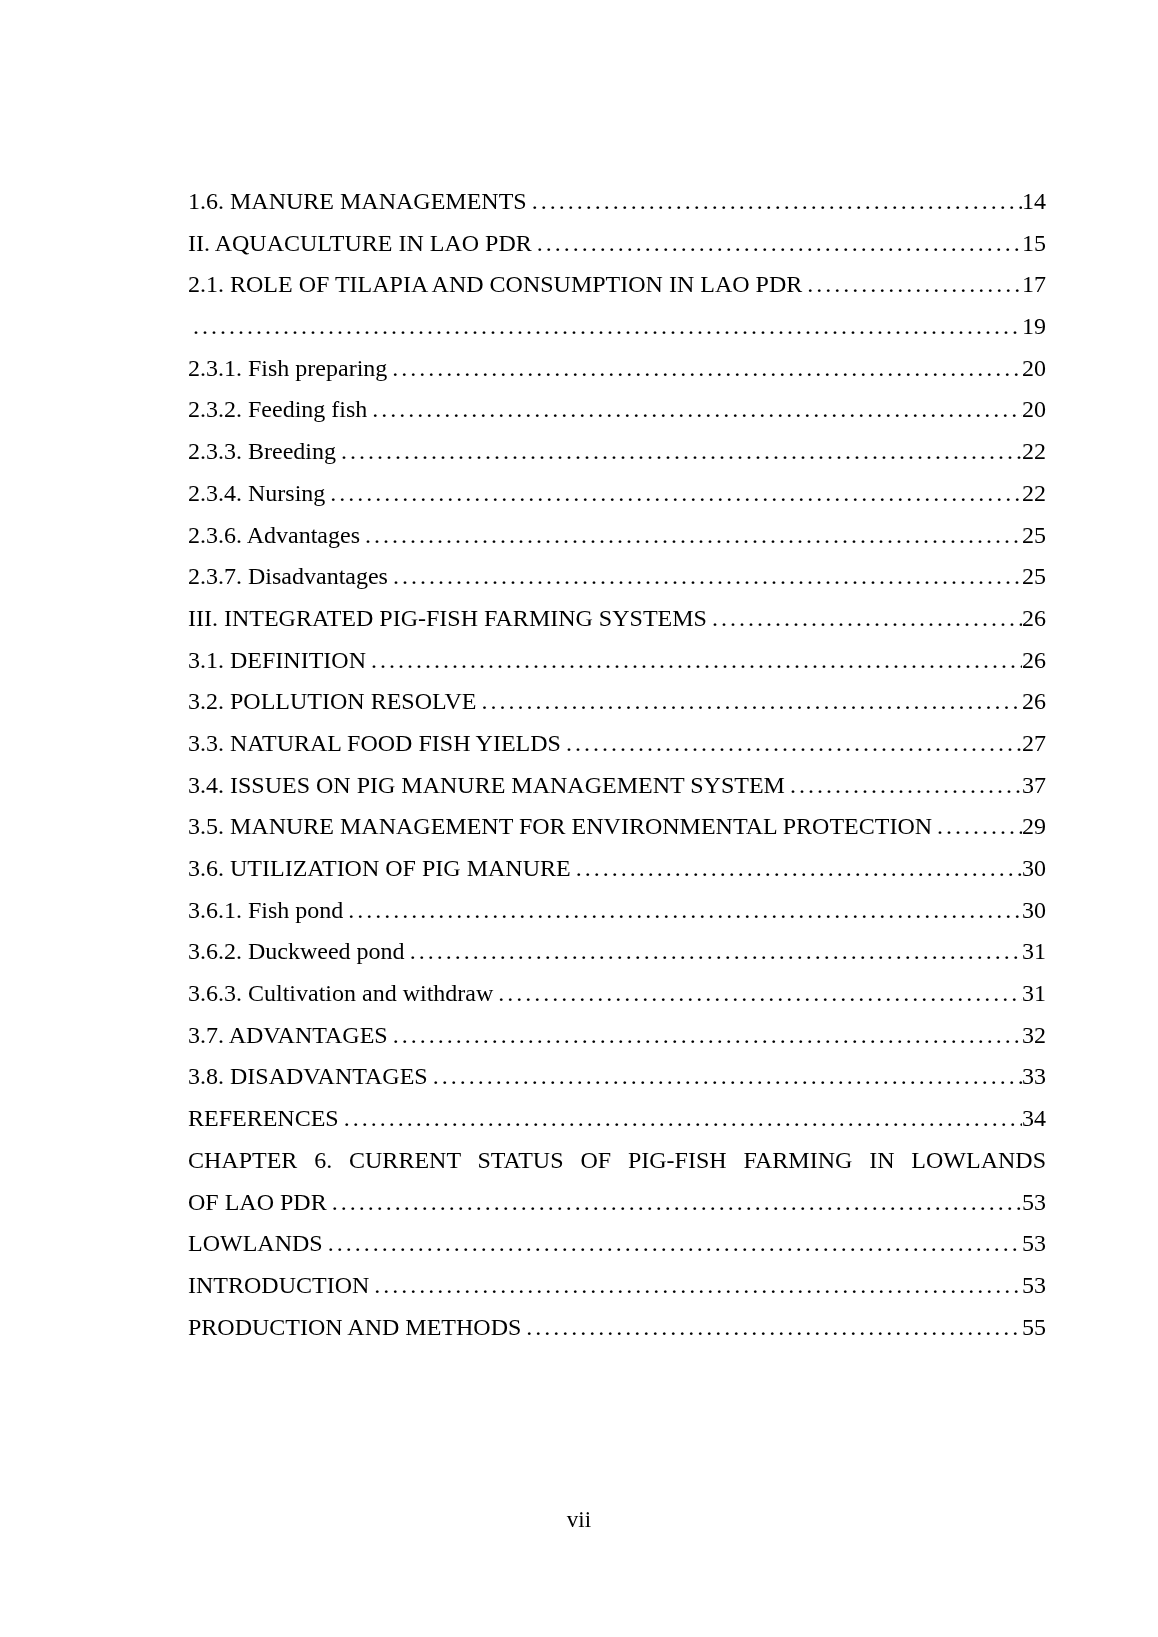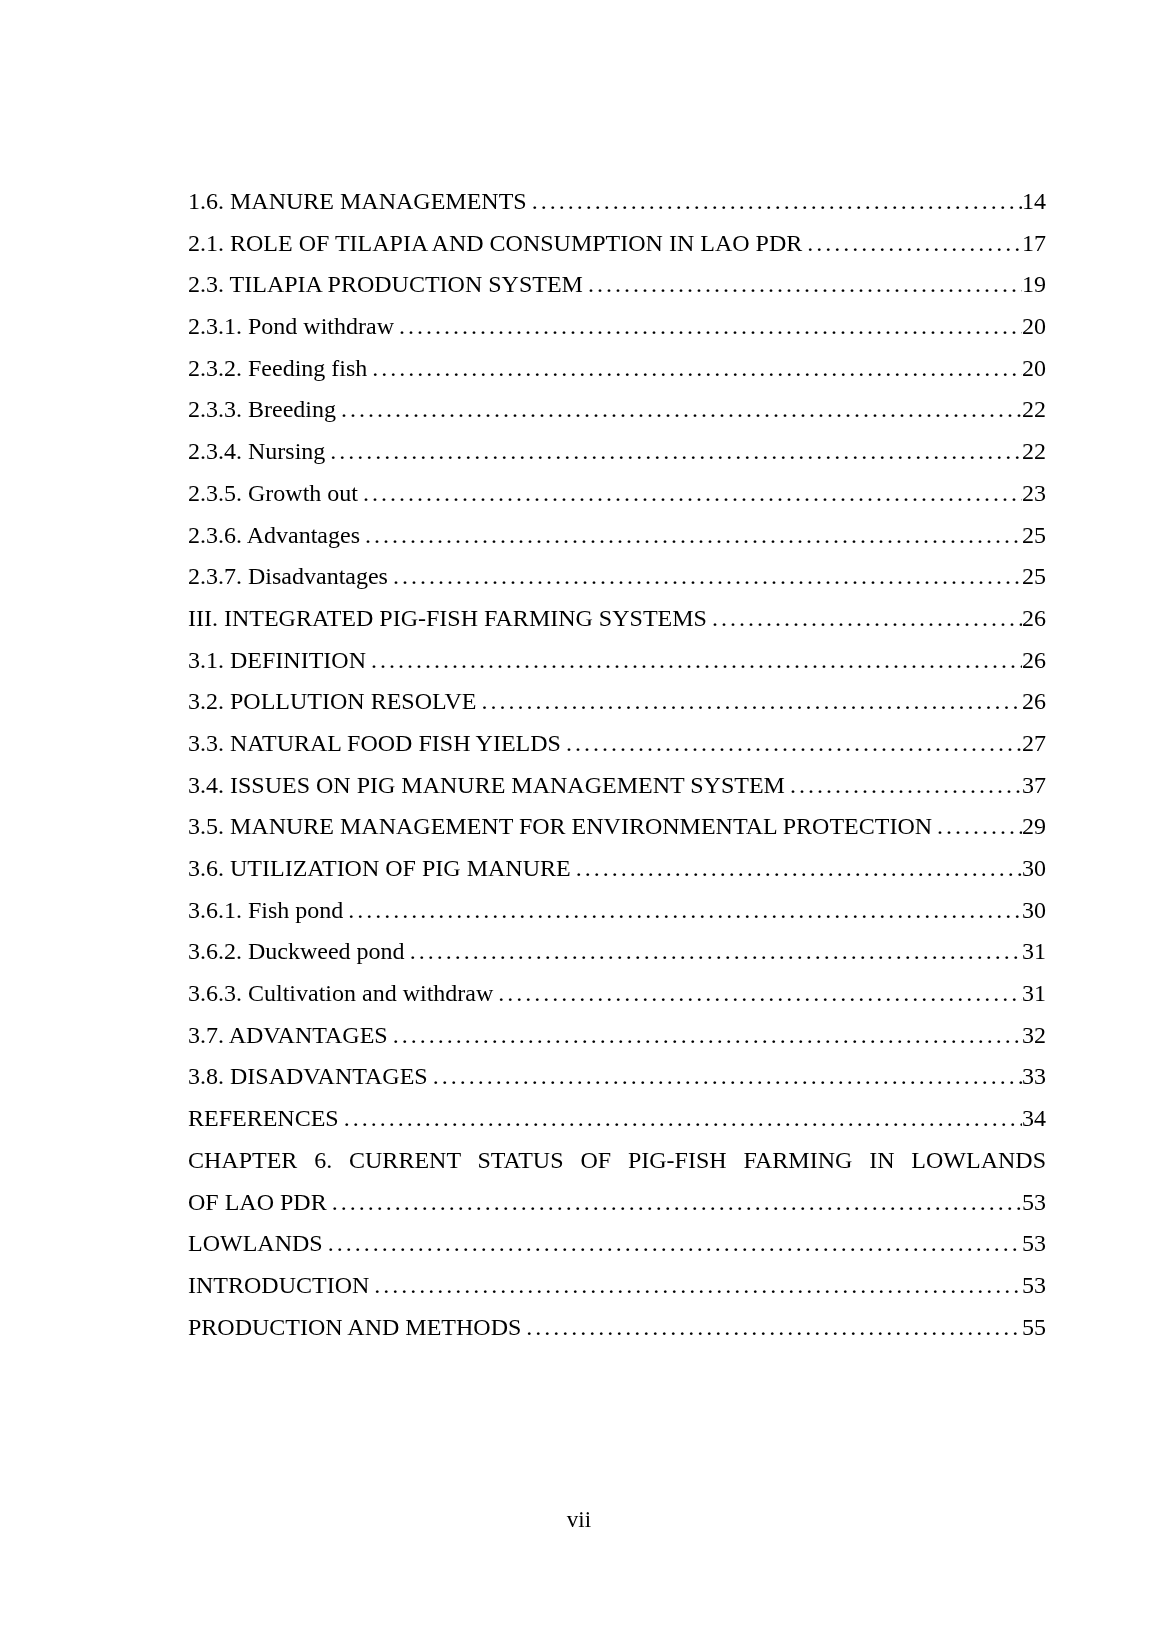--- a/index.html
+++ b/index.html
@@ -73,35 +73,39 @@
 
 <div class="page">
 
   <div class="toc">
     <div class="toc-row">
       <span class="toc-label">1.6. MANURE MANAGEMENTS</span>
       <span class="toc-leader"></span>
       <span class="toc-page">14</span>
     </div>
 
+    <div class="toc-row">
+      <span class="toc-label">II. AQUACULTURE IN LAO PDR</span>
+      <span class="toc-leader"></span>
+      <span class="toc-page">15</span>
+    </div>
 
     <div class="toc-row">
       <span class="toc-label">2.1. ROLE OF TILAPIA AND CONSUMPTION IN LAO PDR</span>
       <span class="toc-leader"></span>
       <span class="toc-page">17</span>
     </div>
 
     <div class="toc-row">
-      <span class="toc-label">2.3. TILAPIA PRODUCTION SYSTEM</span>
       <span class="toc-leader"></span>
       <span class="toc-page">19</span>
     </div>
 
     <div class="toc-row">
-      <span class="toc-label">2.3.1. Pond withdraw</span>
+      <span class="toc-label">2.3.1. Fish preparing</span>
       <span class="toc-leader"></span>
       <span class="toc-page">20</span>
     </div>
 
     <div class="toc-row">
       <span class="toc-label">2.3.2. Feeding fish</span>
       <span class="toc-leader"></span>
       <span class="toc-page">20</span>
     </div>
 
@@ -110,25 +114,20 @@
       <span class="toc-leader"></span>
       <span class="toc-page">22</span>
     </div>
 
     <div class="toc-row">
       <span class="toc-label">2.3.4. Nursing</span>
       <span class="toc-leader"></span>
       <span class="toc-page">22</span>
     </div>
 
-    <div class="toc-row">
-      <span class="toc-label">2.3.5. Growth out</span>
-      <span class="toc-leader"></span>
-      <span class="toc-page">23</span>
-    </div>
 
     <div class="toc-row">
       <span class="toc-label">2.3.6. Advantages</span>
       <span class="toc-leader"></span>
       <span class="toc-page">25</span>
     </div>
 
     <div class="toc-row">
       <span class="toc-label">2.3.7. Disadvantages</span>
       <span class="toc-leader"></span>

